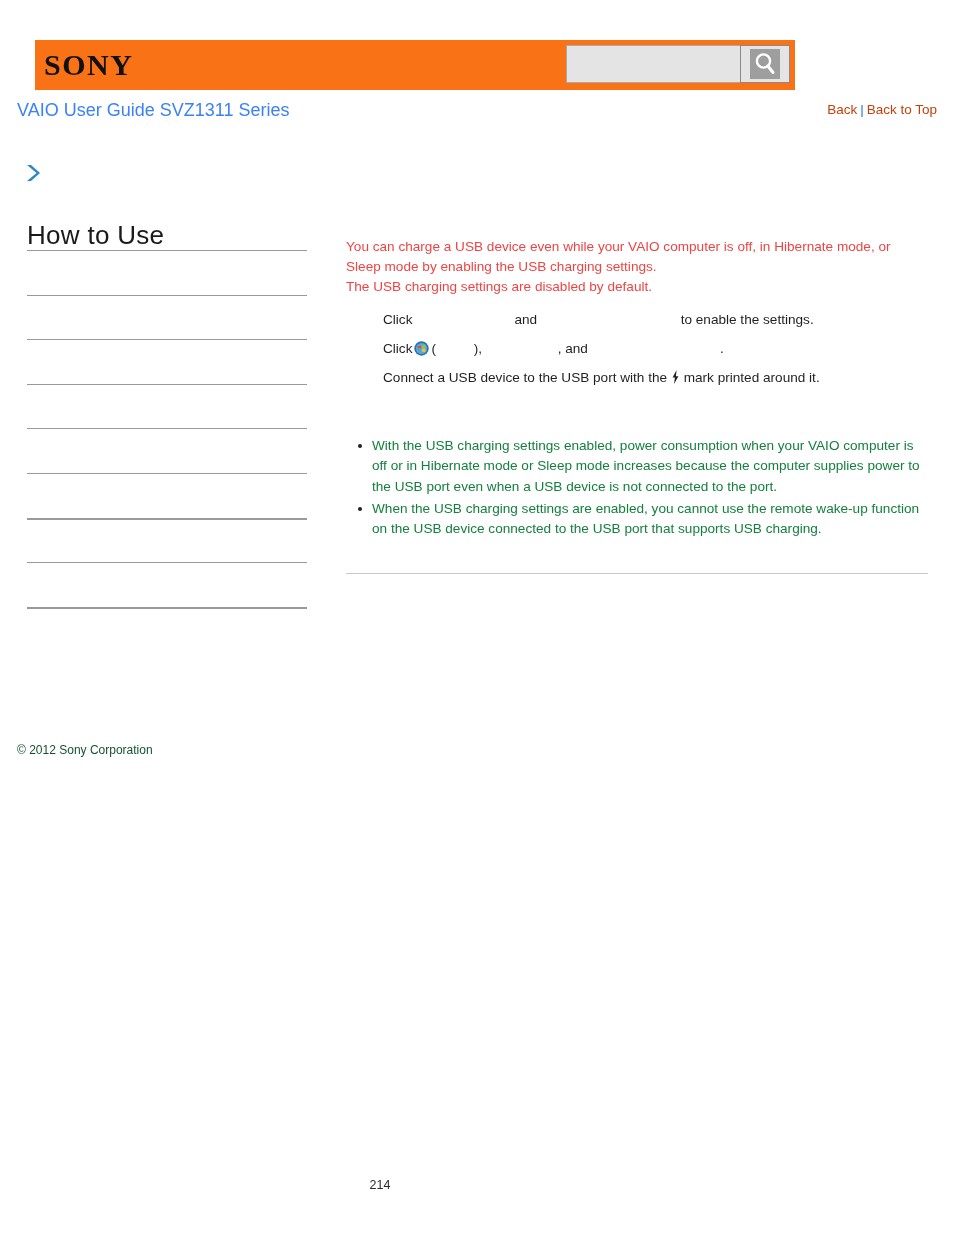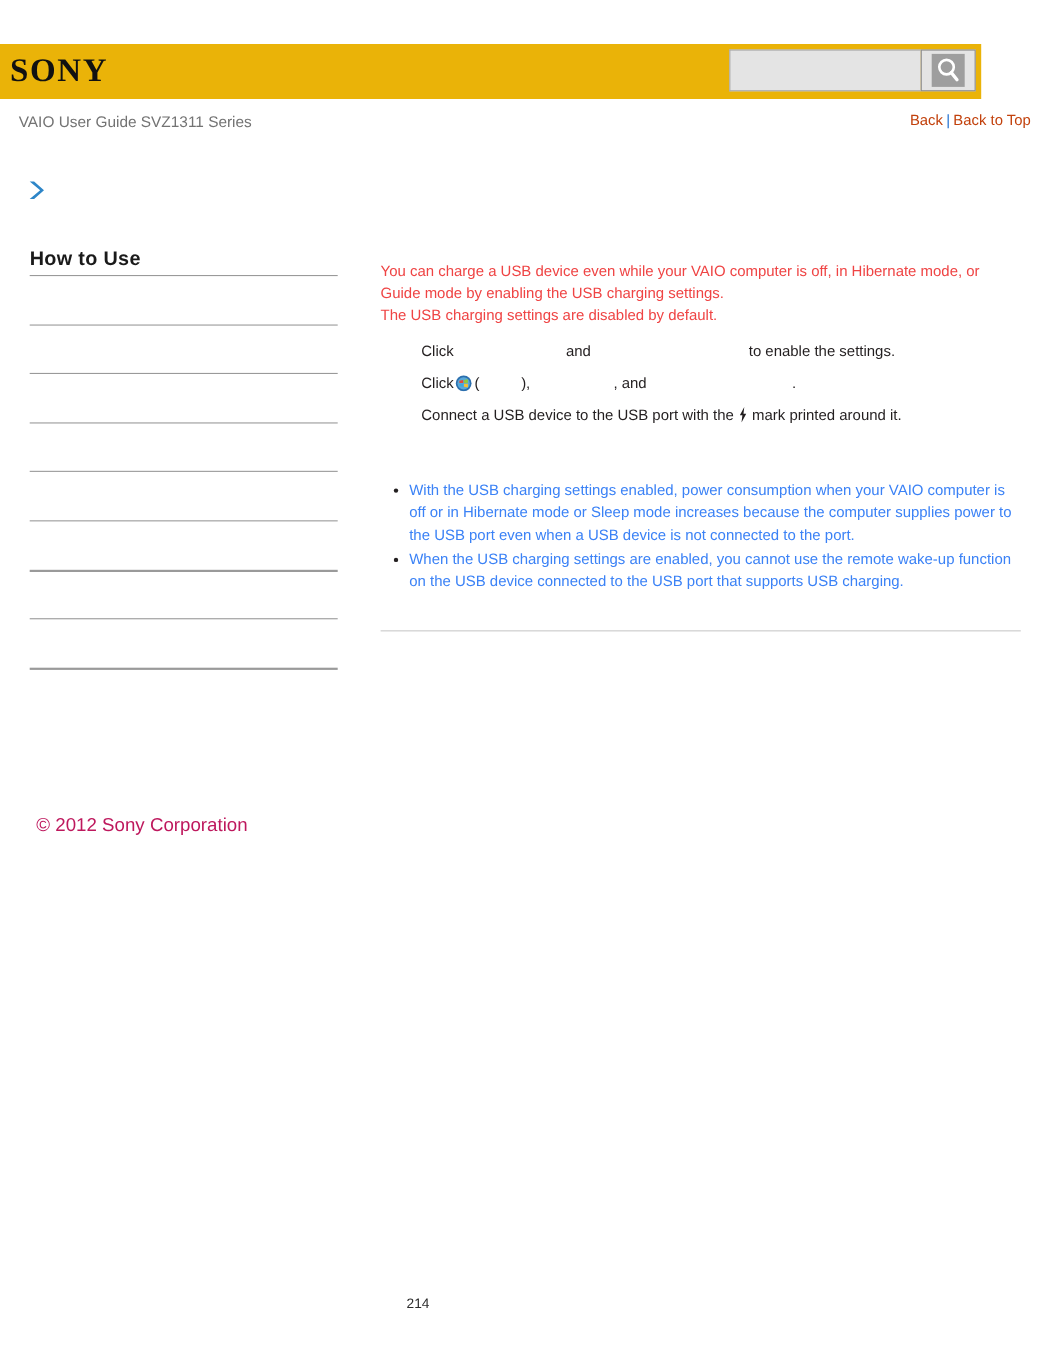--- a/index.html
+++ b/index.html
@@ -12,25 +12,25 @@
     height: 1235px;
     position: relative;
     font-family: "Liberation Sans", sans-serif;
     color: #231f20;
     overflow: hidden;
   }
 
   
   .header-bar {
     position: absolute;
-    left: 0;
+    left: 35px;
     top: 40px;
-    width: 892px;
+    width: 760px;
     height: 50px;
-    background: #eab308;
+    background: #f97316;
     box-sizing: border-box;
   }
   .sony-logo {
     position: absolute;
     left: 9px;
     top: 7px;
     font-family: "Liberation Serif", serif;
     font-weight: bold;
     font-size: 30px;
     letter-spacing: 1.5px;
@@ -83,22 +83,22 @@
     position: absolute;
     left: 17px;
     top: 100px;
     width: 920px;
     height: 22px;
   }
   .guide-title {
     position: absolute;
     left: 0;
     top: 0;
-    font-size: 14px;
-    color: #737373;
+    font-size: 18px;
+    color: #3b82f6;
     line-height: 20px;
     white-space: nowrap;
   }
   .nav-links {
     position: absolute;
     right: 0;
     top: 0;
     font-size: 13.5px;
     line-height: 20px;
     white-space: nowrap;
@@ -125,22 +125,22 @@
     top: 13px;
     width: 18px;
     height: 20px;
   }
   .chevron-icon svg { display: block; }
 
   .sidebar-title {
     position: absolute;
     left: 27px;
     top: 70px;
-    font-size: 18px;
-    font-weight: bold;
+    font-size: 26px;
+    font-weight: normal;
     color: #1a1a1a;
     line-height: 30px;
     letter-spacing: 0.3px;
     margin: 0;
   }
   .sidebar-list {
     position: absolute;
     left: 27px;
     top: 100px;
     width: 280px;
@@ -156,25 +156,24 @@
     color: #2c2c2c;
     line-height: 44px;
     overflow: hidden;
     white-space: nowrap;
   }
   .sidebar-list li.thick { border-top: 2px solid #9a9a9a; }
   .copyright {
     position: absolute;
     left: 17px;
     top: 592px;
-    font-size: 17px;
-    color: #be185d;
+    font-size: 12px;
+    color: #14532d;
     line-height: 16px;
     white-space: nowrap;
-    margin-left: 16px;
   }
 
   
   .content {
     position: absolute;
     left: 346px;
     top: 237px;
     width: 585px;
   }
   .intro p {
@@ -219,21 +218,21 @@
 
   .notes {
     list-style: none;
     margin: 47px 0 0 0;
     padding: 0 0 0 26px;
   }
   .notes li {
     position: relative;
     font-size: 13.6px;
     line-height: 20.6px;
-    color: #3b82f6;
+    color: #15803d;
     margin-bottom: 1px;
   }
   .notes li::before {
     content: "";
     position: absolute;
     left: -14px;
     top: 8px;
     width: 4px;
     height: 4px;
     border-radius: 50%;
@@ -305,21 +304,21 @@
     <li class="thick"></li>
   </ul>
 
   <div class="copyright">© 2012 Sony Corporation</div>
 </div>
 
 <div class="content">
 
   <div class="intro">
     <p>You can charge a USB device even while your VAIO computer is off, in Hibernate mode, or</p>
-    <p>Guide mode by enabling the USB charging settings.</p>
+    <p>Sleep mode by enabling the USB charging settings.</p>
     <p>The USB charging settings are disabled by default.</p>
   </div>
 
   <ul class="steps">
 
     <li>
       <span>Click</span><span class="hidden-term">                           </span><span>and</span><span class="hidden-term">                                      </span><span>to enable the settings.</span>
     </li>
 
     <li>

